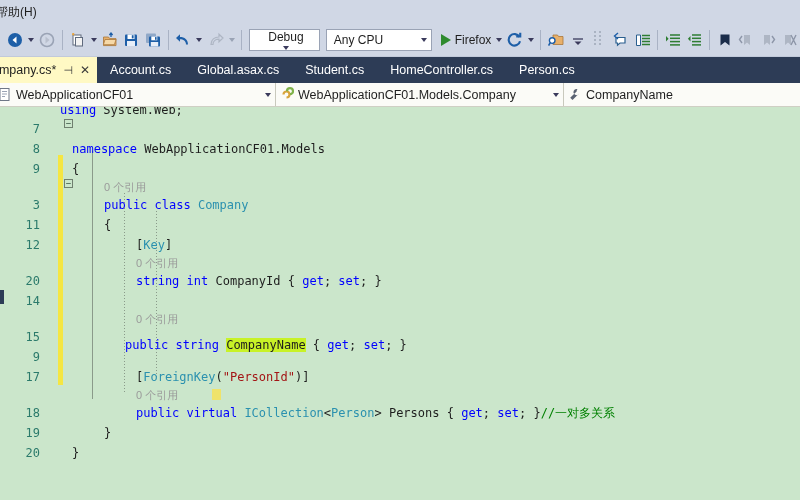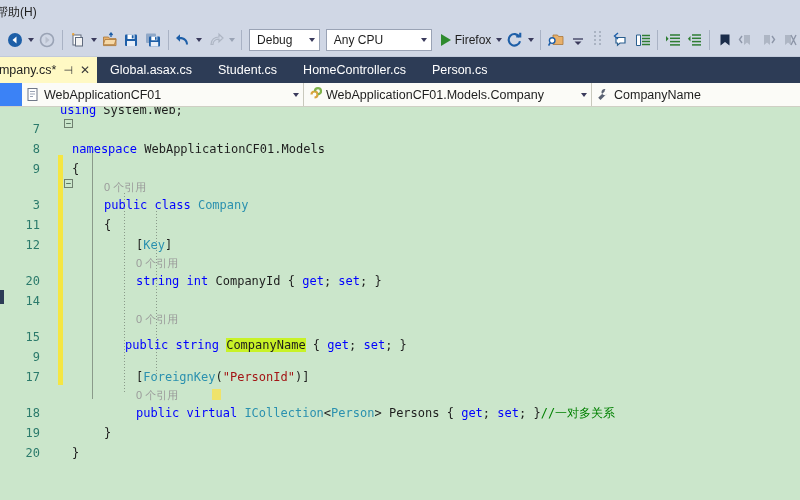--- a/index.html
+++ b/index.html
@@ -48,21 +48,21 @@
   .tb-sep {
     width: 1px; height: 20px; background: #a9b2c4; margin: 0 4px;
   }
   .combo {
     height: 22px; background: #ffffff; border: 1px solid #9aa3b5;
     display: flex; align-items: center; justify-content: space-between;
     padding: 0 4px 0 7px; font-size: 12px; color: #1e1e1e;
     margin: 0 3px;
   }
   .combo .ctext { white-space: nowrap; }
-  .combo-debug { width: 72px; }
+  .combo-debug { width: 72px; flex-direction: column; }
   .combo-cpu { width: 108px; }
   .run-btn {
     display: flex; align-items: center; gap: 4px;
     font-size: 12px; color: #1e1e1e; padding: 0 2px 0 6px; height: 24px;
   }
   .play-tri {
     width: 0; height: 0;
     border-top: 6px solid transparent;
     border-bottom: 6px solid transparent;
     border-left: 10px solid #2e8b2e;
@@ -85,24 +85,24 @@
     margin-left: -18px;
   }
   .tab-pin, .tab-close {
     font-size: 12px; color: #3a3a3a; line-height: 1;
   }
   .tab-pin { font-size: 11px; }
 
   
   .navbar {
     position: absolute; top: 83px; left: 0; width: 800px; height: 24px;
-    background: #3b82f6;
+    background: #be185d;
     display: flex; align-items: stretch;
     border-bottom: 1px solid #cfcfc4;
-    font-size: 12.5px; color: #1e1e1e; padding-left: 28px;
+    font-size: 12.5px; color: #1e1e1e;
   }
   .nav-cell {
     display: flex; align-items: center; height: 23px;
     border-right: 1px solid #c9c9bd;
     background: #fbfbf7;
     padding: 0 4px 0 3px;
   }
   .nav-proj { width: 282px; margin-left: -6px; }
   .nav-type { width: 288px; }
   .nav-mem  { flex: 1; border-right: none; }
@@ -380,20 +380,23 @@
         <path d="M10 3 L15 13 M15 3 L10 13" stroke="#8d96a8" stroke-width="1.4"></path>
       </svg>
     </div>
   </div>
 
   <div class="tabstrip">
     <div class="tab active">
       <span>ompany.cs*</span>
       <span class="tab-pin">⊣</span>
       <span class="tab-close">✕</span>
+    </div>
+    <div class="tab">
+      <span>Account.cs</span>
     </div>
     <div class="tab">
       <span>Global.asax.cs</span>
     </div>
     <div class="tab">
       <span>Student.cs</span>
     </div>
     <div class="tab">
       <span>HomeController.cs</span>
     </div>

